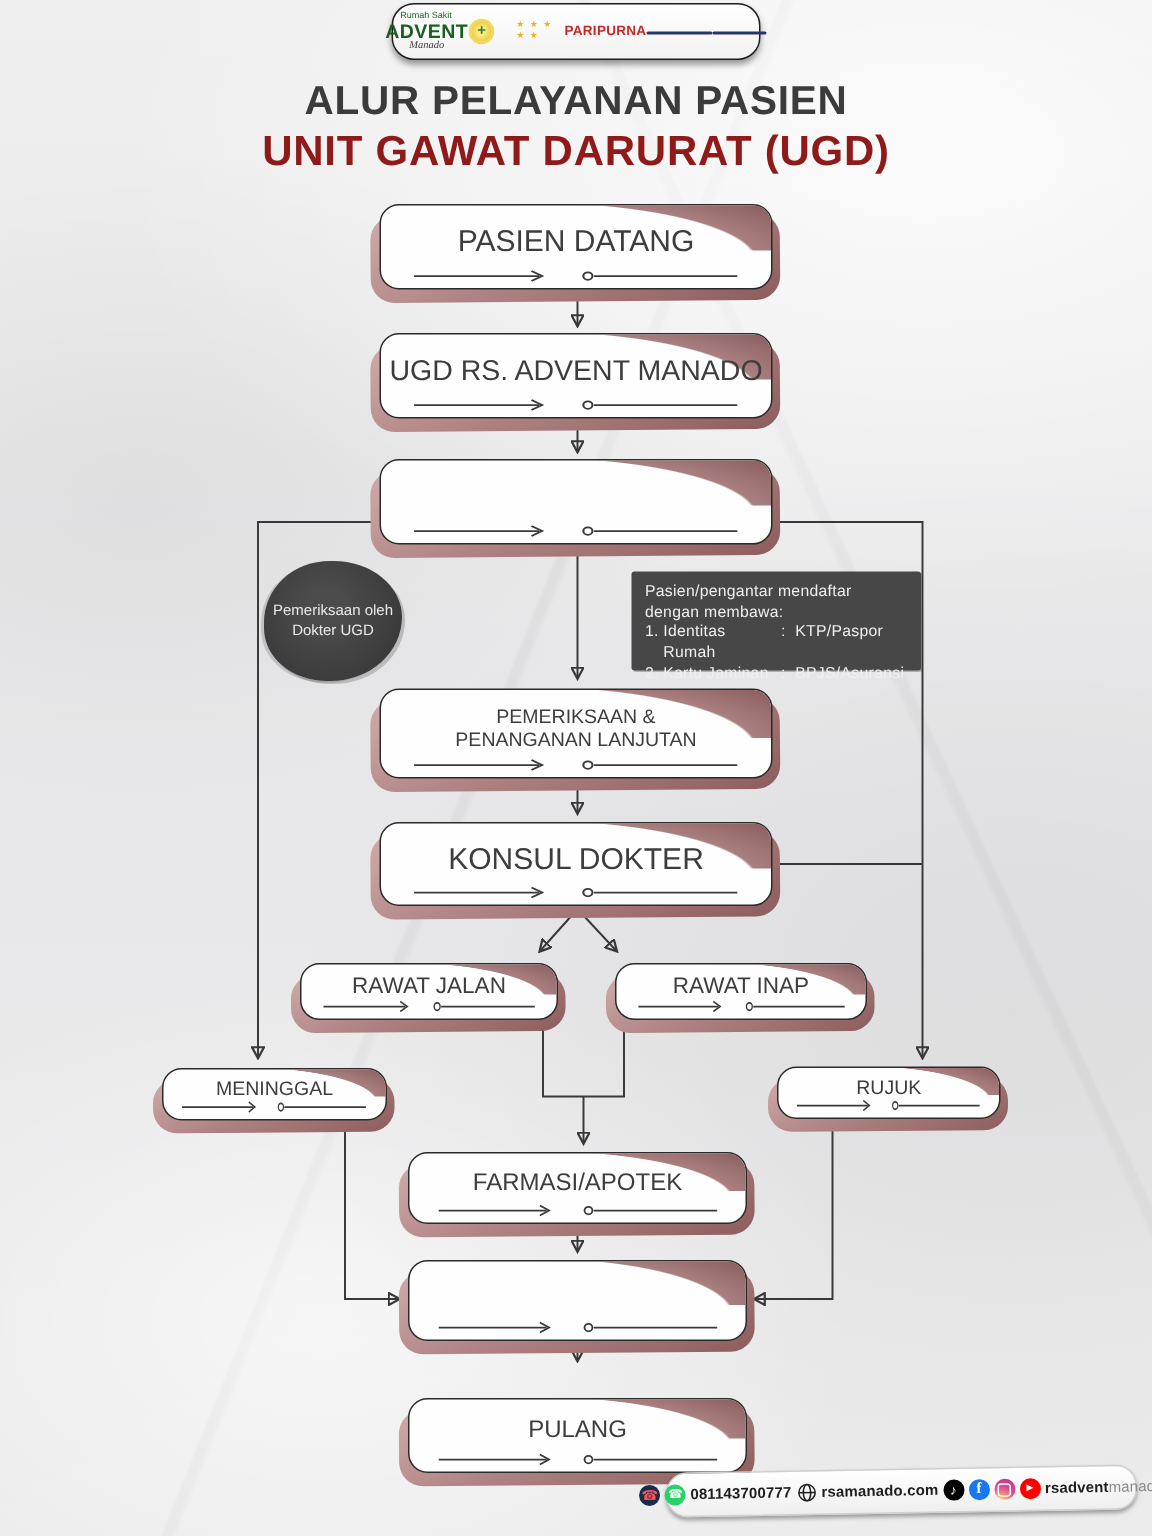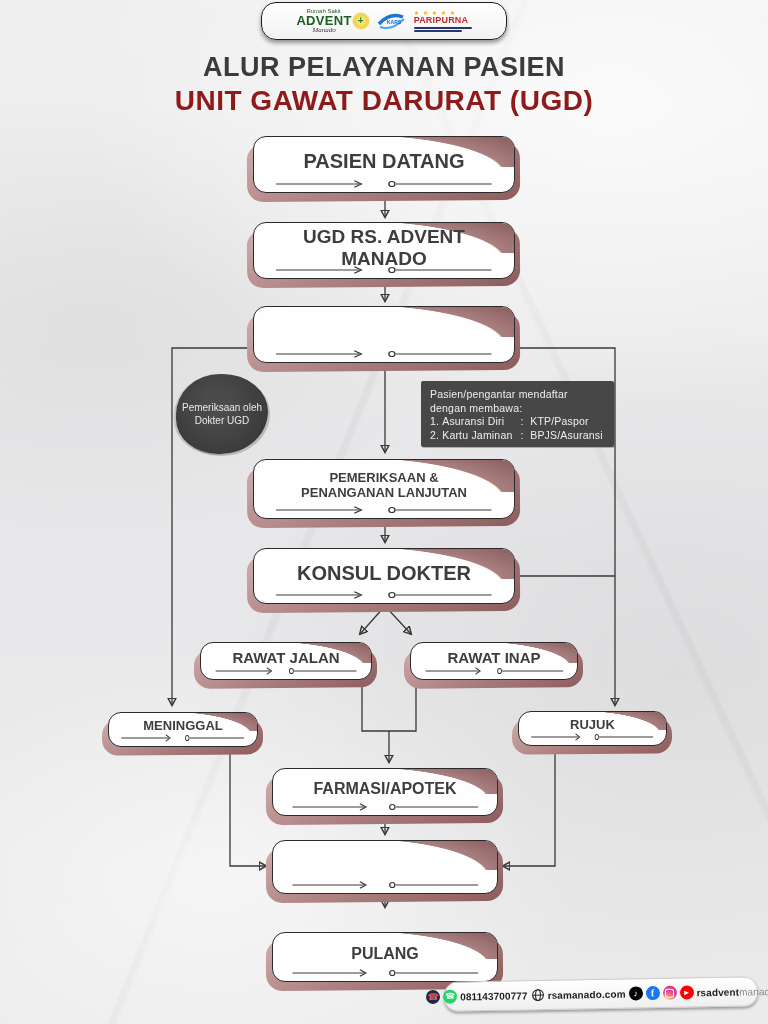--- a/index.html
+++ b/index.html
@@ -32,41 +32,41 @@
   .adv-txt{display:flex;flex-direction:column;line-height:1}
   .adv-top{font-size:6px;color:#1b5e20;margin-left:10px}
   .adv-name{font-size:13px;font-weight:bold;color:#1b5e20;letter-spacing:.3px}
   .adv-bot{font-size:7px;color:#3a3a3a;margin-left:16px;font-family:"Liberation Serif",serif;font-style:italic}
   .flower{width:14px;height:14px;border-radius:50%;
     background:radial-gradient(circle,#f9ea7e 25%,#eac83f 75%);
     box-shadow:0 0 0 1.5px #f2d957;
     display:flex;align-items:center;justify-content:center;
     color:#2e7d32;font-size:10px;font-weight:bold;line-height:1}
   .kars{display:block}
-  .pari{display:flex;flex-direction:column;align-items:flex-start;line-height:1.1}
+  .pari{display:flex;align-items:center;line-height:1.1}
   .pari-stars{font-size:6px;color:#f2b01e;letter-spacing:1px}
   .pari-label{font-size:9px;font-weight:800;color:#c62828;letter-spacing:.2px}
   .pari-bar{height:2px;background:#28356b;border-radius:1px;margin-top:1px}
   .pari-bar.b1{width:58px}
   .pari-bar.b2{width:48px}
 
   
   .title{position:absolute;left:0;top:52px;width:768px;text-align:center;line-height:1.18}
   .title .t1{font-size:27px;font-weight:800;letter-spacing:.5px;color:#3b3b3b}
   .title .t2{font-size:28px;font-weight:800;letter-spacing:.5px;color:#8e1a1a}
 
   
   .node{position:absolute}
   .node .sh{position:absolute;left:-6px;right:-5px;top:7px;bottom:-8px;border-radius:16px;
     background:linear-gradient(155deg,#d0abab 0%,#b08484 45%,#8d5d5d 100%);transform:rotate(-.5deg)}
   .node .bd{position:absolute;inset:0;background:#fefefe;border:1.6px solid #2a2a2a;border-radius:13px;
     display:flex;align-items:center;justify-content:center;overflow:hidden}
   .node .cr{position:absolute;top:0;right:0;width:62%;height:55%;border-top-right-radius:11px;
     background:radial-gradient(150% 210% at 0% 125%, rgba(0,0,0,0) 62%, rgba(148,95,95,.8) 63%, #7c4f4f 100%)}
-  .node .lb{position:relative;z-index:2;font-weight:bold;color:#3d3d3d;text-align:center;
+  .node .lb{position:relative;z-index:2;font-weight:normal;color:#3d3d3d;text-align:center;
     white-space:pre-line;line-height:1.15;padding:0 4px 6px 4px}
   .fs20{font-size:20px}.fs19{font-size:19px}.fs17{font-size:13px}
   .fs16{font-size:16px}.fs15{font-size:15px}.fs13{font-size:13px}
   svg.deco{position:absolute;bottom:3px;left:7%;width:86%;height:10px;z-index:3}
   svg.deco line, svg.deco path{stroke:#3a3a3a;stroke-width:1.4;fill:none}
   svg.deco circle{stroke:#3a3a3a;stroke-width:1.4;fill:#fff}
 
   
   .blob{
     position:absolute;left:176px;top:374px;width:92px;height:80px;
@@ -210,21 +210,21 @@
   </div>
 
   <div class="blob">Pemeriksaan oleh
 Dokter UGD</div>
 
   <div class="regnote">
     <div>Pasien/pengantar mendaftar</div>
     <div>dengan membawa:</div>
     <div class="nrow">
       <span>1.</span>
-      <span class="nlab">Asuransi Diri</span>
+      <span class="nlab">Identitas Rumah</span>
       <span class="nsep">:</span>
       <span>KTP/Paspor</span>
     </div>
     <div class="nrow">
       <span>2.</span>
       <span class="nlab">Kartu Jaminan</span>
       <span class="nsep">:</span>
       <span>BPJS/Asuransi</span>
     </div>
   </div>

